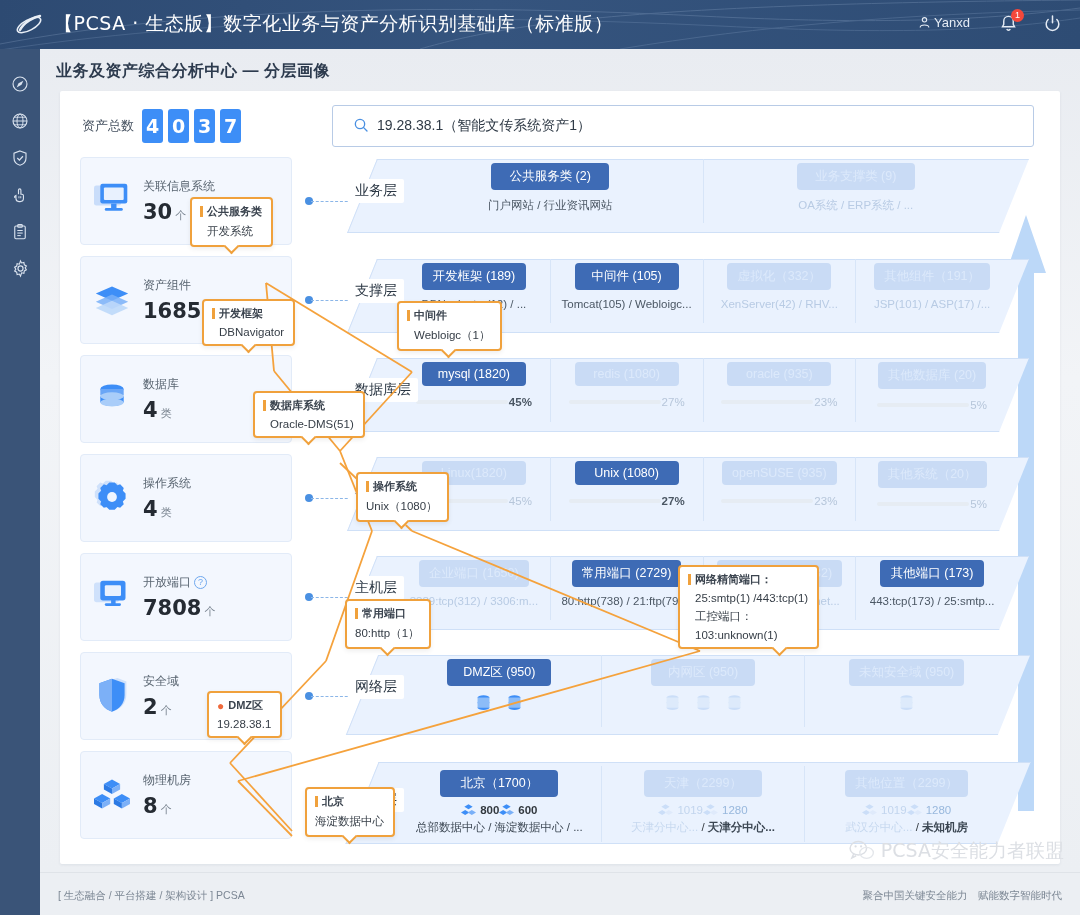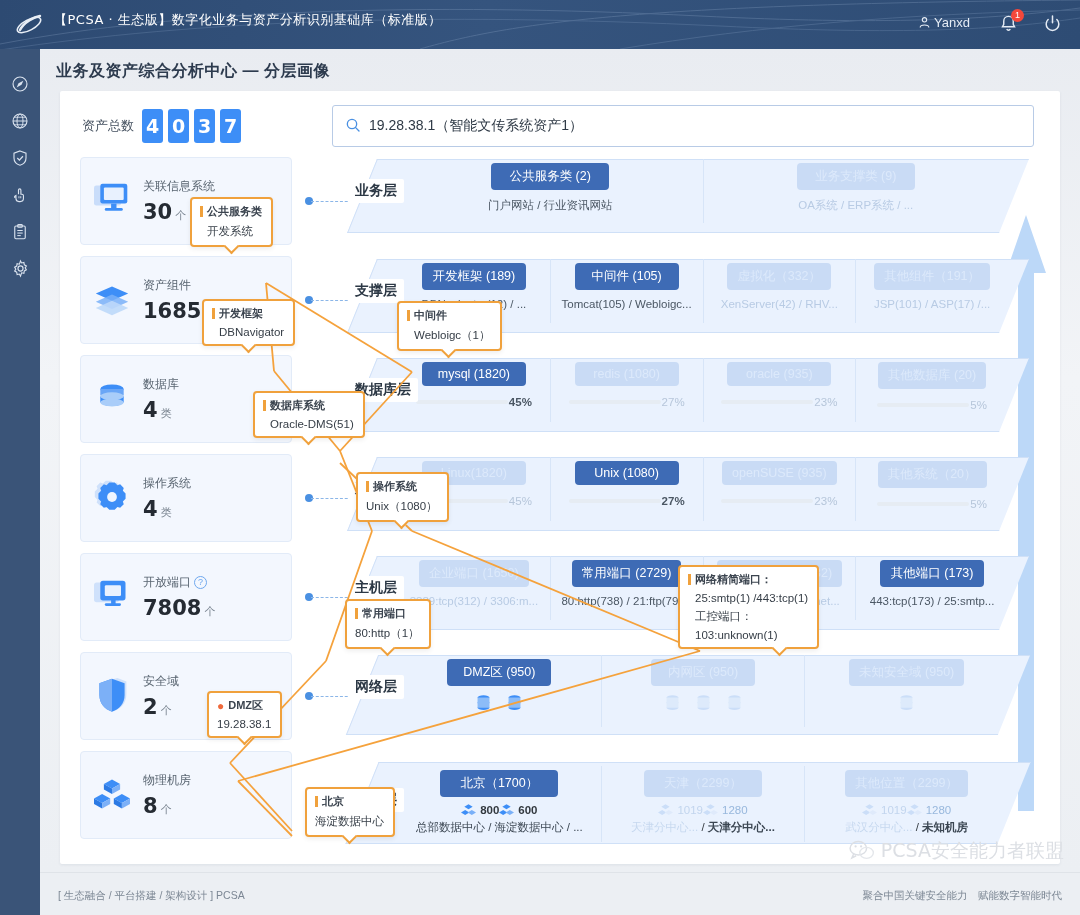--- a/index.html
+++ b/index.html
@@ -20,21 +20,21 @@
   #topbar .swoosh {
     position: absolute; left: 0; top: 0; width: 1080px; height: 49px;
     opacity: .25;
   }
   #topbar .logo {
     position: absolute; left: 14px; top: 10px; width: 30px; height: 30px;
     color: #e8eef6;
   }
   #topbar .apptitle {
     position: absolute; left: 54px; top: 11px;
-    font-size: 13px; letter-spacing: .5px; color: #ffffff;
+    font-size: 19px; letter-spacing: .5px; color: #ffffff;
     font-family: "DejaVu Sans", sans-serif;
     white-space: nowrap;
   }
   #topbar .user {
     position: absolute; right: 110px; top: 15px;
     color: #e5ecf5; font-size: 13px; white-space: nowrap;
   }
   #topbar .user svg { vertical-align: -2px; margin-right: 3px; }
   #topbar .bell { position: absolute; right: 62px; top: 13px; color: #e5ecf5; }
   #topbar .badge {
@@ -86,21 +86,21 @@
     width: 21px; height: 34px; background: #3d8ef7; color: #fff;
     border-radius: 3px; font-size: 19px; font-weight: bold;
     display: flex; align-items: center; justify-content: center;
     margin-right: 5px; font-family: "DejaVu Sans", sans-serif;
   }
 
   
   #search {
     position: absolute; left: 272px; top: 14px; width: 702px; height: 42px;
     border: 1px solid #b8cbe6; border-radius: 3px; background: #fff;
-    display: flex; align-items: center; padding: 0 12px;
+    display: flex; align-items: center; padding: 0 20px;
   }
   #search .sicon { color: #4a90e2; margin-right: 8px; }
   #search .sval { font-size: 14px; color: #2f3a46; }
 
   
   #stats { position: absolute; left: 20px; top: 66px; width: 232px; }
   .scard {
     position: relative; width: 212px; height: 88px; margin-bottom: 11px;
     background: #f3f7fe; border: 1px solid #e2ebf8; border-radius: 4px;
     display: flex; align-items: center;
@@ -133,21 +133,21 @@
   .lslab {
     position: absolute; left: 14px; width: 652px; height: 74px;
     background: #eaf2fe; border: 1px solid #cfe0f7;
   }
   .lslab.persp {
     transform: skewX(-22deg);
     border-right: none;
   }
   .lcap {
     position: absolute; left: 0; top: 26px;
-    background: #fff; padding: 3px 7px; font-size: 14px; font-weight: bold;
+    background: #fff; padding: 3px 7px; font-size: 14px; font-weight: normal;
     color: #2c3845; border-radius: 2px; z-index: 6;
   }
   .lrow {
     position: absolute; left: 50px; top: 6px; width: 610px; height: 64px;
     display: flex; z-index: 5;
   }
   .lcell {
     flex: 1; position: relative; text-align: center;
     border-right: 1px solid #d7e5f8;
     padding-top: 4px;

